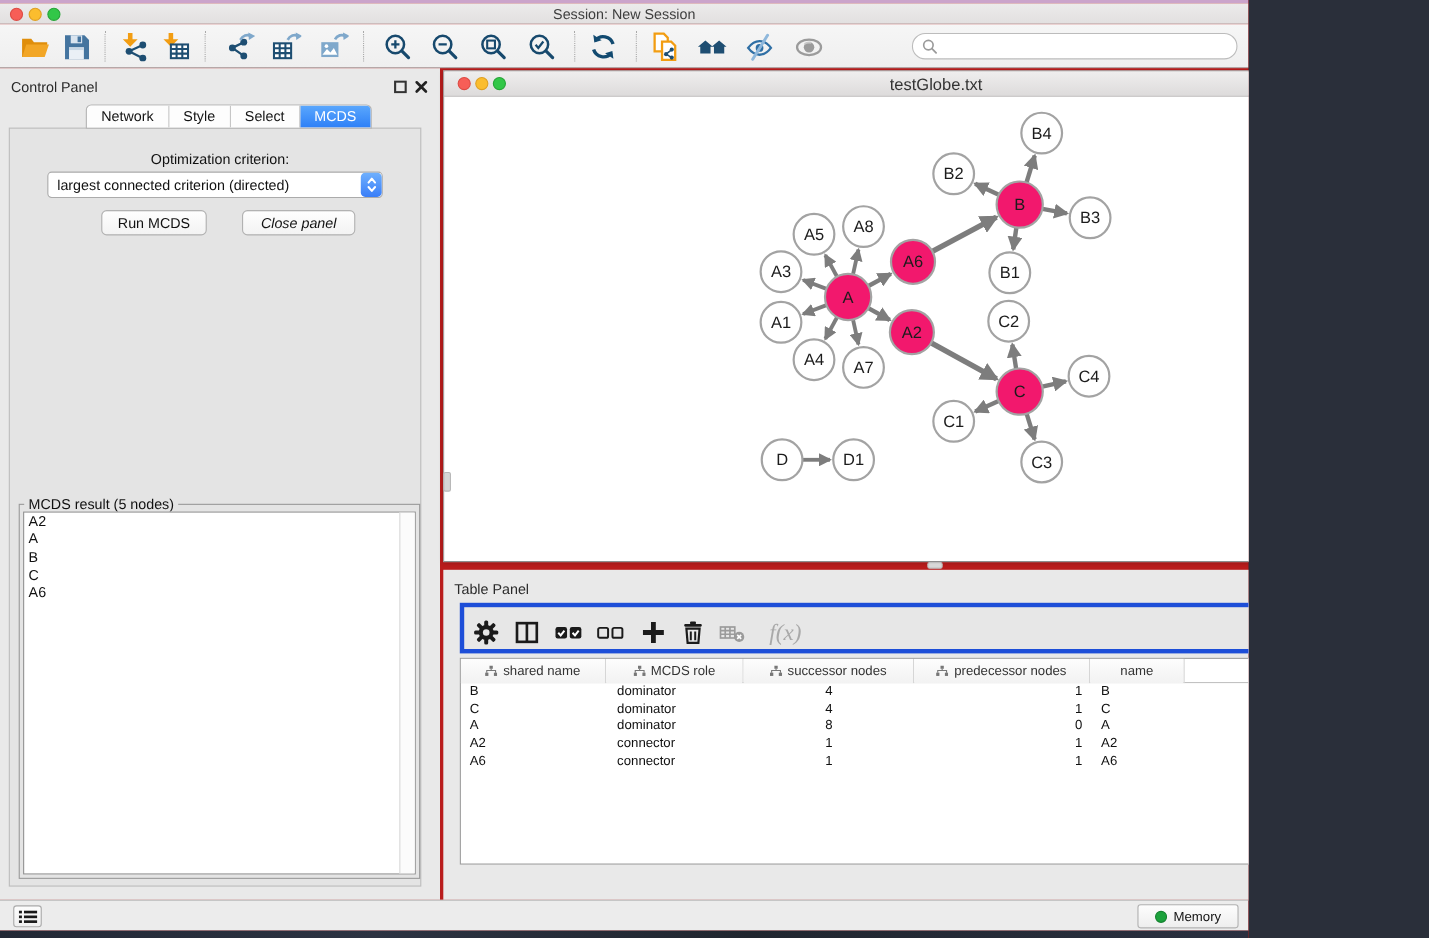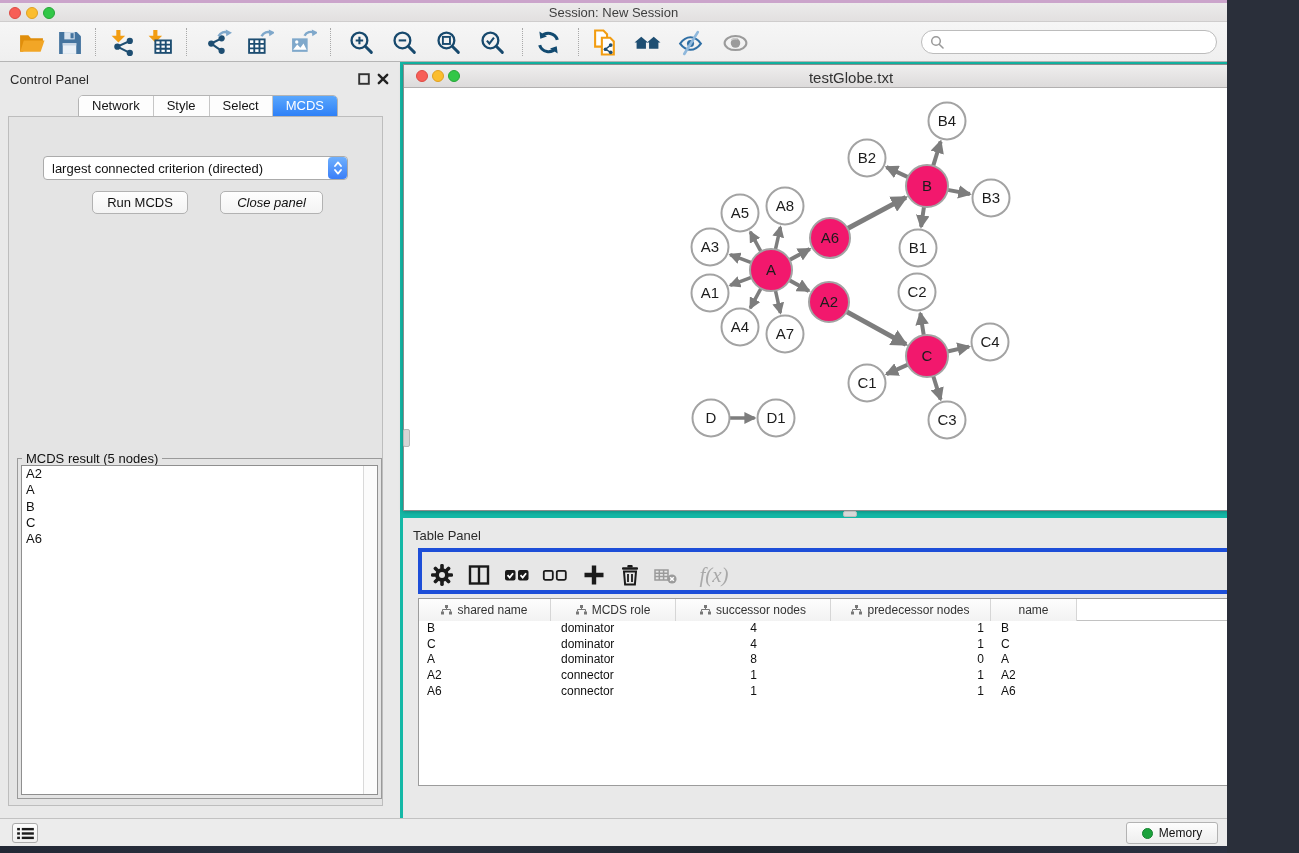--- a/index.html
+++ b/index.html
@@ -1,17 +1,17 @@
 <!DOCTYPE html>
 <html><head>
 <meta charset="utf-8">
 <style>
   html,body{margin:0;padding:0;background:#2a2f3a;}
   *{box-sizing:border-box;}
-  .app{position:relative;width:1227px;height:853px;font-family:"Liberation Sans","DejaVu Sans",sans-serif;font-size:13px;color:#1c1c1c;overflow:hidden;background:#14b8a6;}
+  .app{position:relative;width:1135px;height:853px;font-family:"Liberation Sans","DejaVu Sans",sans-serif;font-size:13px;color:#1c1c1c;overflow:hidden;background:#b91c1c;}
   
   .strip-top{position:absolute;left:0;top:0;width:100%;height:3px;background:#cba4cb;}
   .strip-bottom{position:absolute;left:0;top:846px;width:100%;height:7px;background:linear-gradient(90deg,#222835,#2c3342 30%,#20262f 60%,#2a3040);}
   
   .titlebar{position:absolute;left:0;top:3px;width:100%;height:19px;background:linear-gradient(#ecebeb,#e2e0e0);border-bottom:1px solid #cfcdcd;}
   .tl{position:absolute;top:4px;width:12px;height:12px;border-radius:50%;}
   .tl.r{left:9px;background:#f75e57;border:0.5px solid #dd4b44;}
   .tl.y{left:26px;background:#fbbd2e;border:0.5px solid #dfa023;}
   .tl.g{left:43px;background:#32c748;border:0.5px solid #27a538;}
   .titlebar .title{position:absolute;left:0;right:0;top:2px;text-align:center;color:#3e3e3e;font-size:13px;}
@@ -260,20 +260,21 @@
     <svg class="panel-ico close-ico" viewBox="0 0 10 10">
         <path class="ico-x" d="M1.5 1.5l7 7M8.5 1.5l-7 7"></path>
       </svg>
     <div class="cp-body"></div>
     <div class="segbar cp-tabs">
         <div class="seg">Network</div>
         <div class="seg">Style</div>
         <div class="seg">Select</div>
         <div class="seg active">MCDS</div>
       </div>
+    <div class="opt-label">Optimization criterion:</div>
     <div class="dropdown">
       <span class="dval">largest connected criterion (directed)</span>
       <span class="spinner">
         <svg width="10" height="16" viewBox="0 0 10 16">
             <path d="M2 6l3-3.6L8 6M2 10l3 3.6L8 10" stroke="#fff" stroke-width="1.8" fill="none" stroke-linecap="round" stroke-linejoin="round"></path>
           </svg>
       </span>
     </div>
     <div class="btn run-btn">Run MCDS</div>
     <div class="btn closep-btn">Close panel</div>

